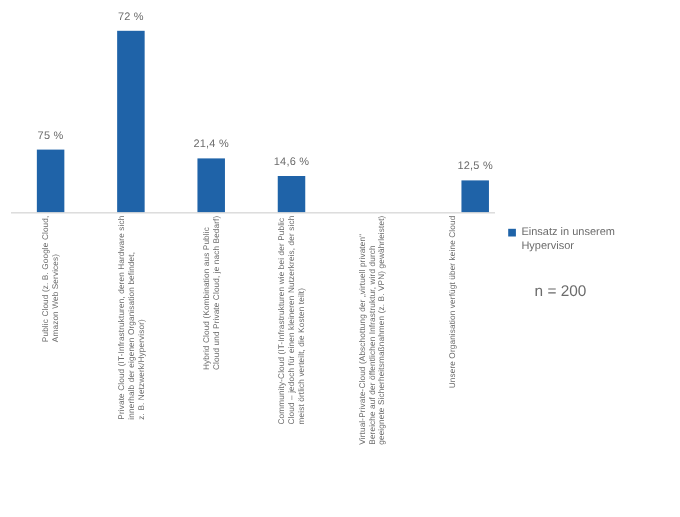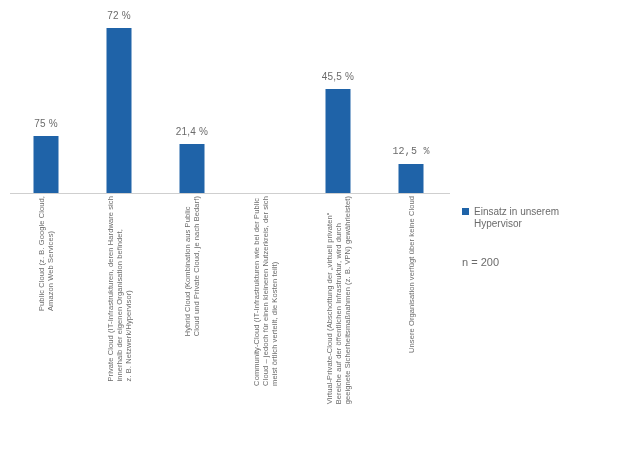--- a/index.html
+++ b/index.html
@@ -120,22 +120,22 @@
     flex: 0 0 auto;
   }
   #legend-text {
     font-size: 10px;
     line-height: 12px;
     color: #6b6b6b;
     max-width: 115px;
   }
   #sample-size {
     margin-top: 26px;
-    margin-left: 0;
-    font-size: 11px;
+    margin-left: 24px;
+    font-size: 14px;
     color: #6b6b6b;
   }
 </style>
 </head>
 <body>
 
 <div id="chart-root">
 
   <div id="plot-area">
 
@@ -147,27 +147,27 @@
     <div class="bar-slot" style="left:73px;">
       <div class="bar-value" style="bottom:172px;">72 %</div>
       <div class="bar" style="height:165px;"></div>
     </div>
 
     <div class="bar-slot" style="left:146px;">
       <div class="bar-value" style="bottom:56px;margin-top:16px;">21,4 %</div>
       <div class="bar" style="height:49px;"></div>
     </div>
 
-
-    <div class="bar-slot" style="left:292px;">
-      <div class="bar-value" style="bottom:111px;">45,5 %</div>
-      <div class="bar" style="height:104px;"></div>
-    </div>
-
-    <div class="bar-slot" style="left:365px;font-family:Liberation Mono, monospace;">
+    <div class="bar-slot" style="left:219px;">
+      <div class="bar-value" style="bottom:40px;">14,6 %</div>
+      <div class="bar" style="height:33px;"></div>
+    </div>
+
+
+    <div class="bar-slot" style="left:386px;">
       <div class="bar-value" style="bottom:36px;">12,5 %</div>
       <div class="bar" style="height:29px;"></div>
     </div>
 
   </div>
 
   <div id="axis-line"></div>
 
   <div id="category-labels">
 

